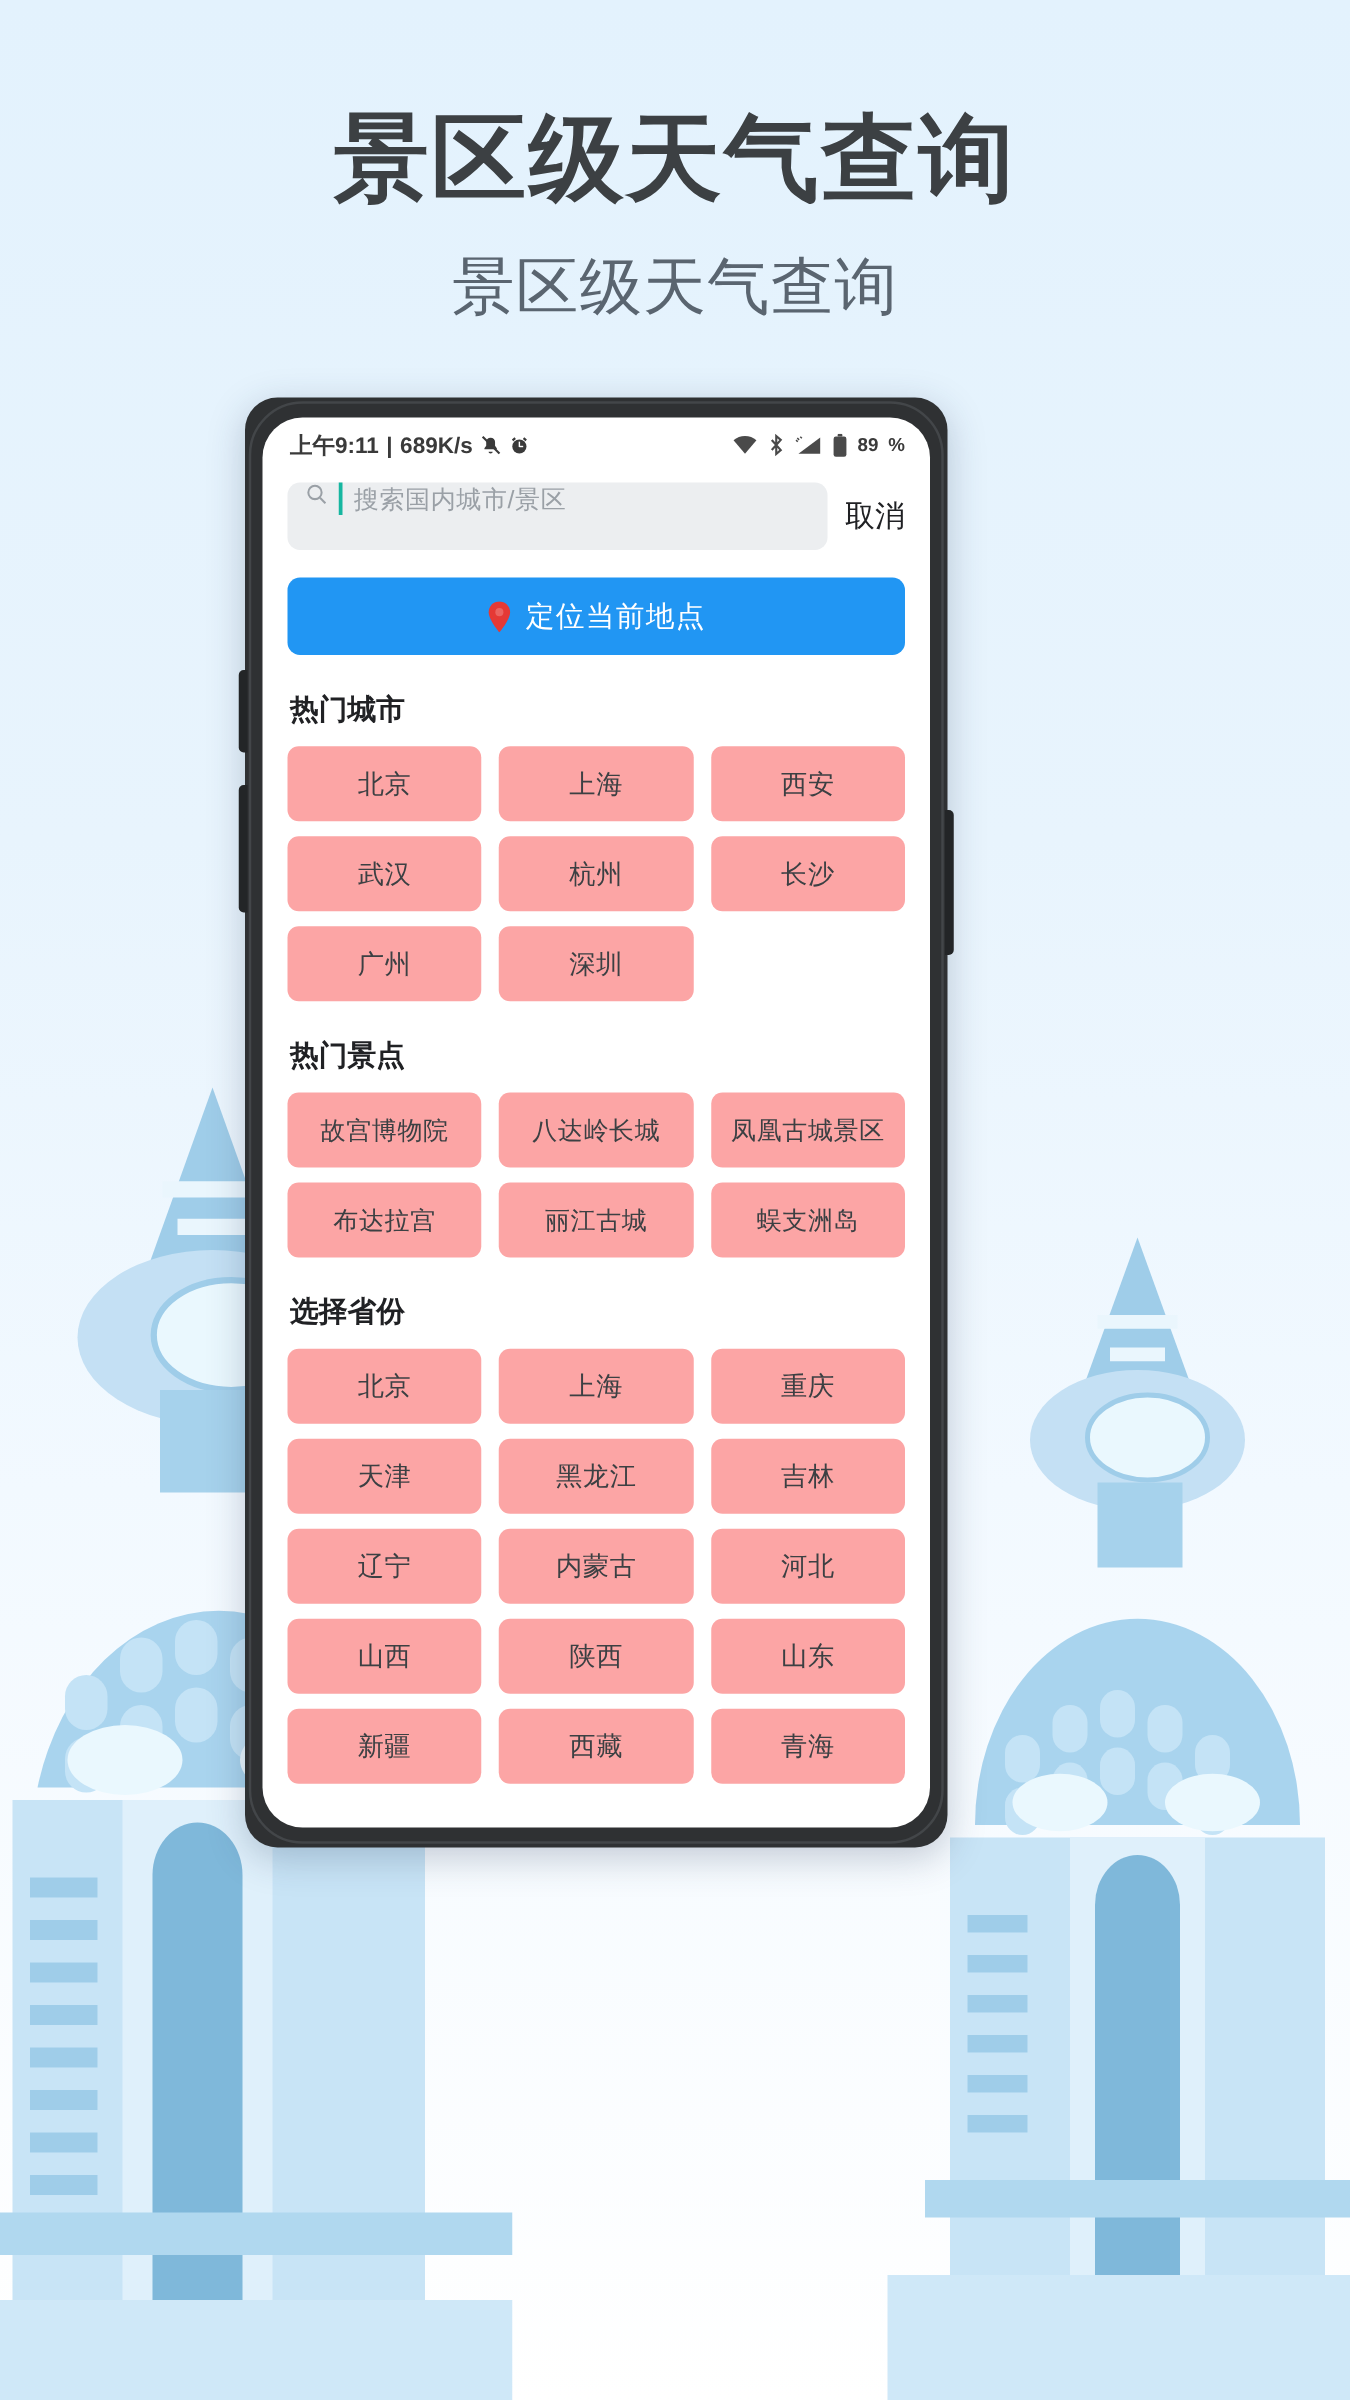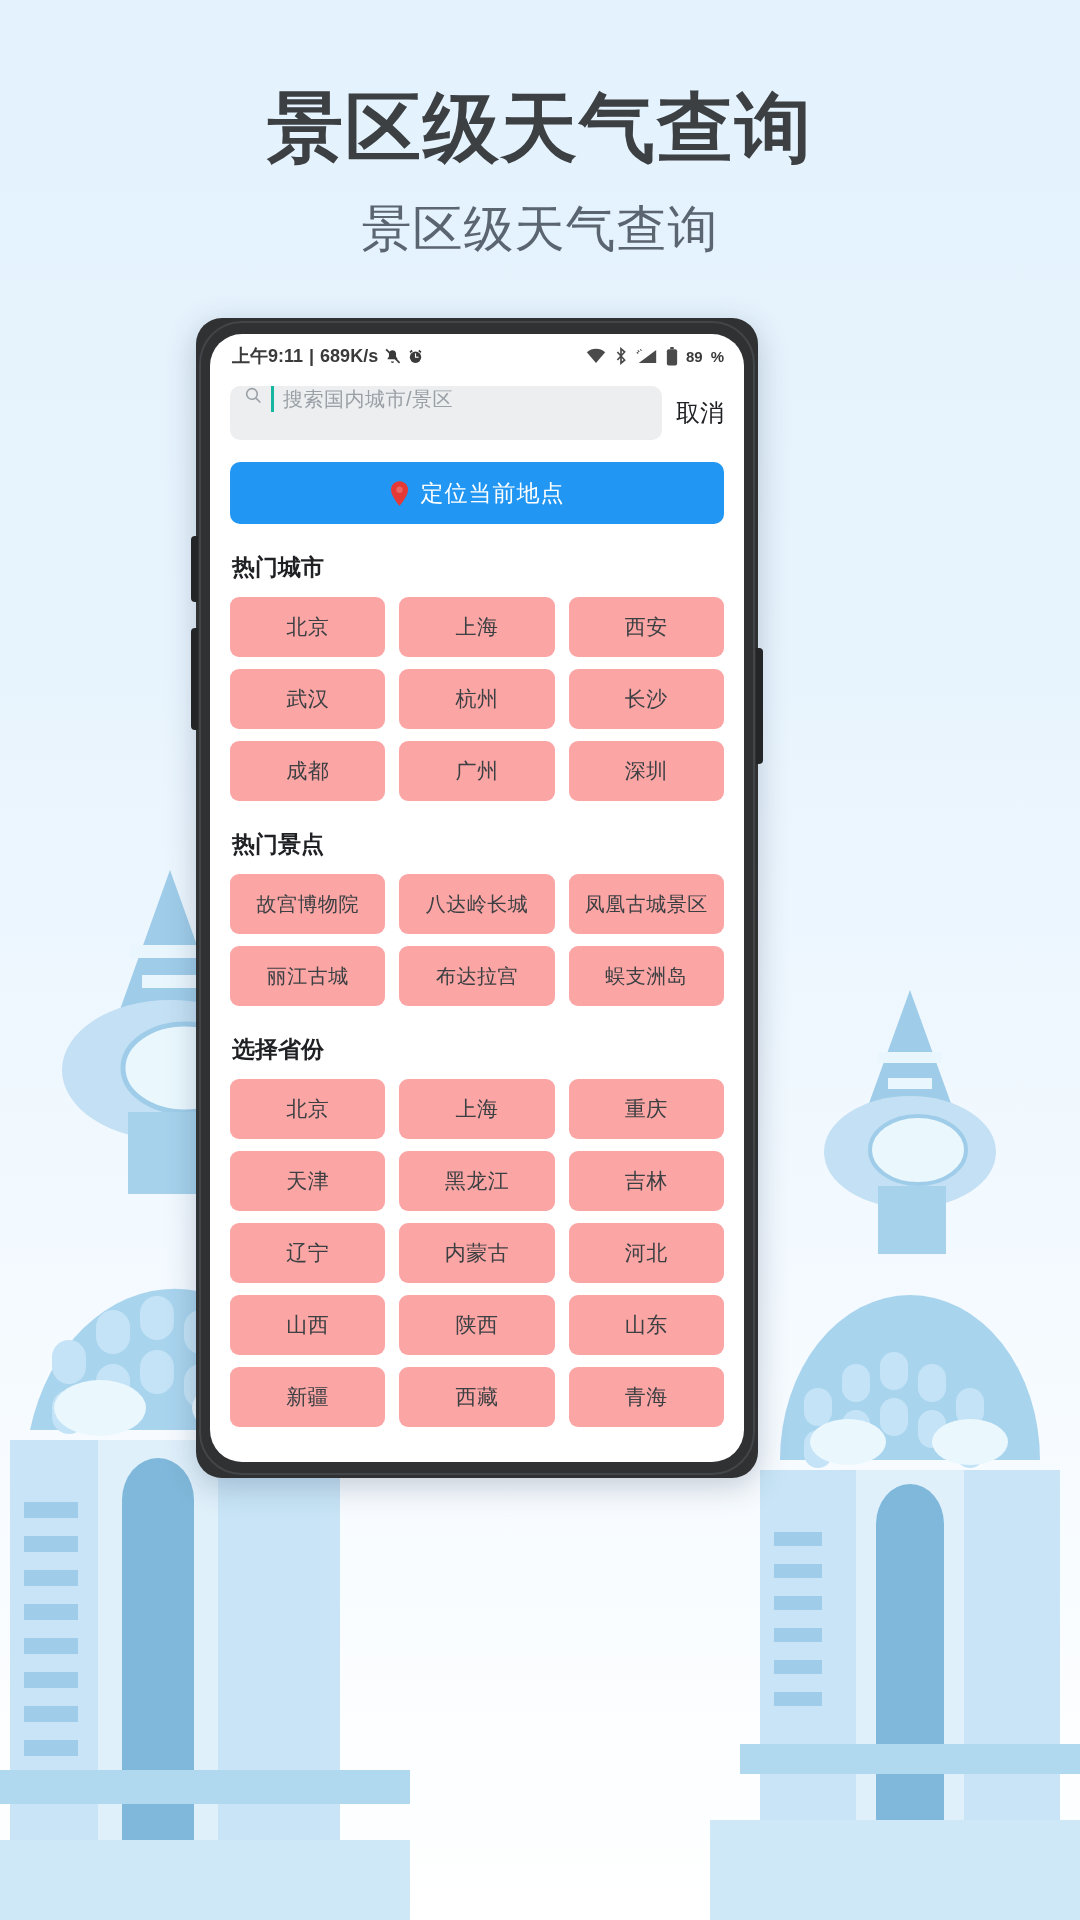--- a/index.html
+++ b/index.html
@@ -307,32 +307,31 @@
       </div>
 
       <div class="sec-title">热门城市</div>
       <div class="grid">
         <div class="chip">北京</div>
         <div class="chip">上海</div>
         <div class="chip">西安</div>
         <div class="chip">武汉</div>
         <div class="chip">杭州</div>
         <div class="chip">长沙</div>
-        <div class="chip">成都</div>
         <div class="chip">广州</div>
         <div class="chip">深圳</div>
       </div>
 
       <div class="sec-title">热门景点</div>
       <div class="grid">
         <div class="chip small">故宫博物院</div>
         <div class="chip small">八达岭长城</div>
         <div class="chip small">凤凰古城景区</div>
+        <div class="chip small">布达拉宫</div>
         <div class="chip small">丽江古城</div>
-        <div class="chip small">布达拉宫</div>
         <div class="chip small">蜈支洲岛</div>
       </div>
 
       <div class="sec-title">选择省份</div>
       <div class="grid">
         <div class="chip">北京</div>
         <div class="chip">上海</div>
         <div class="chip">重庆</div>
         <div class="chip">天津</div>
         <div class="chip">黑龙江</div>

